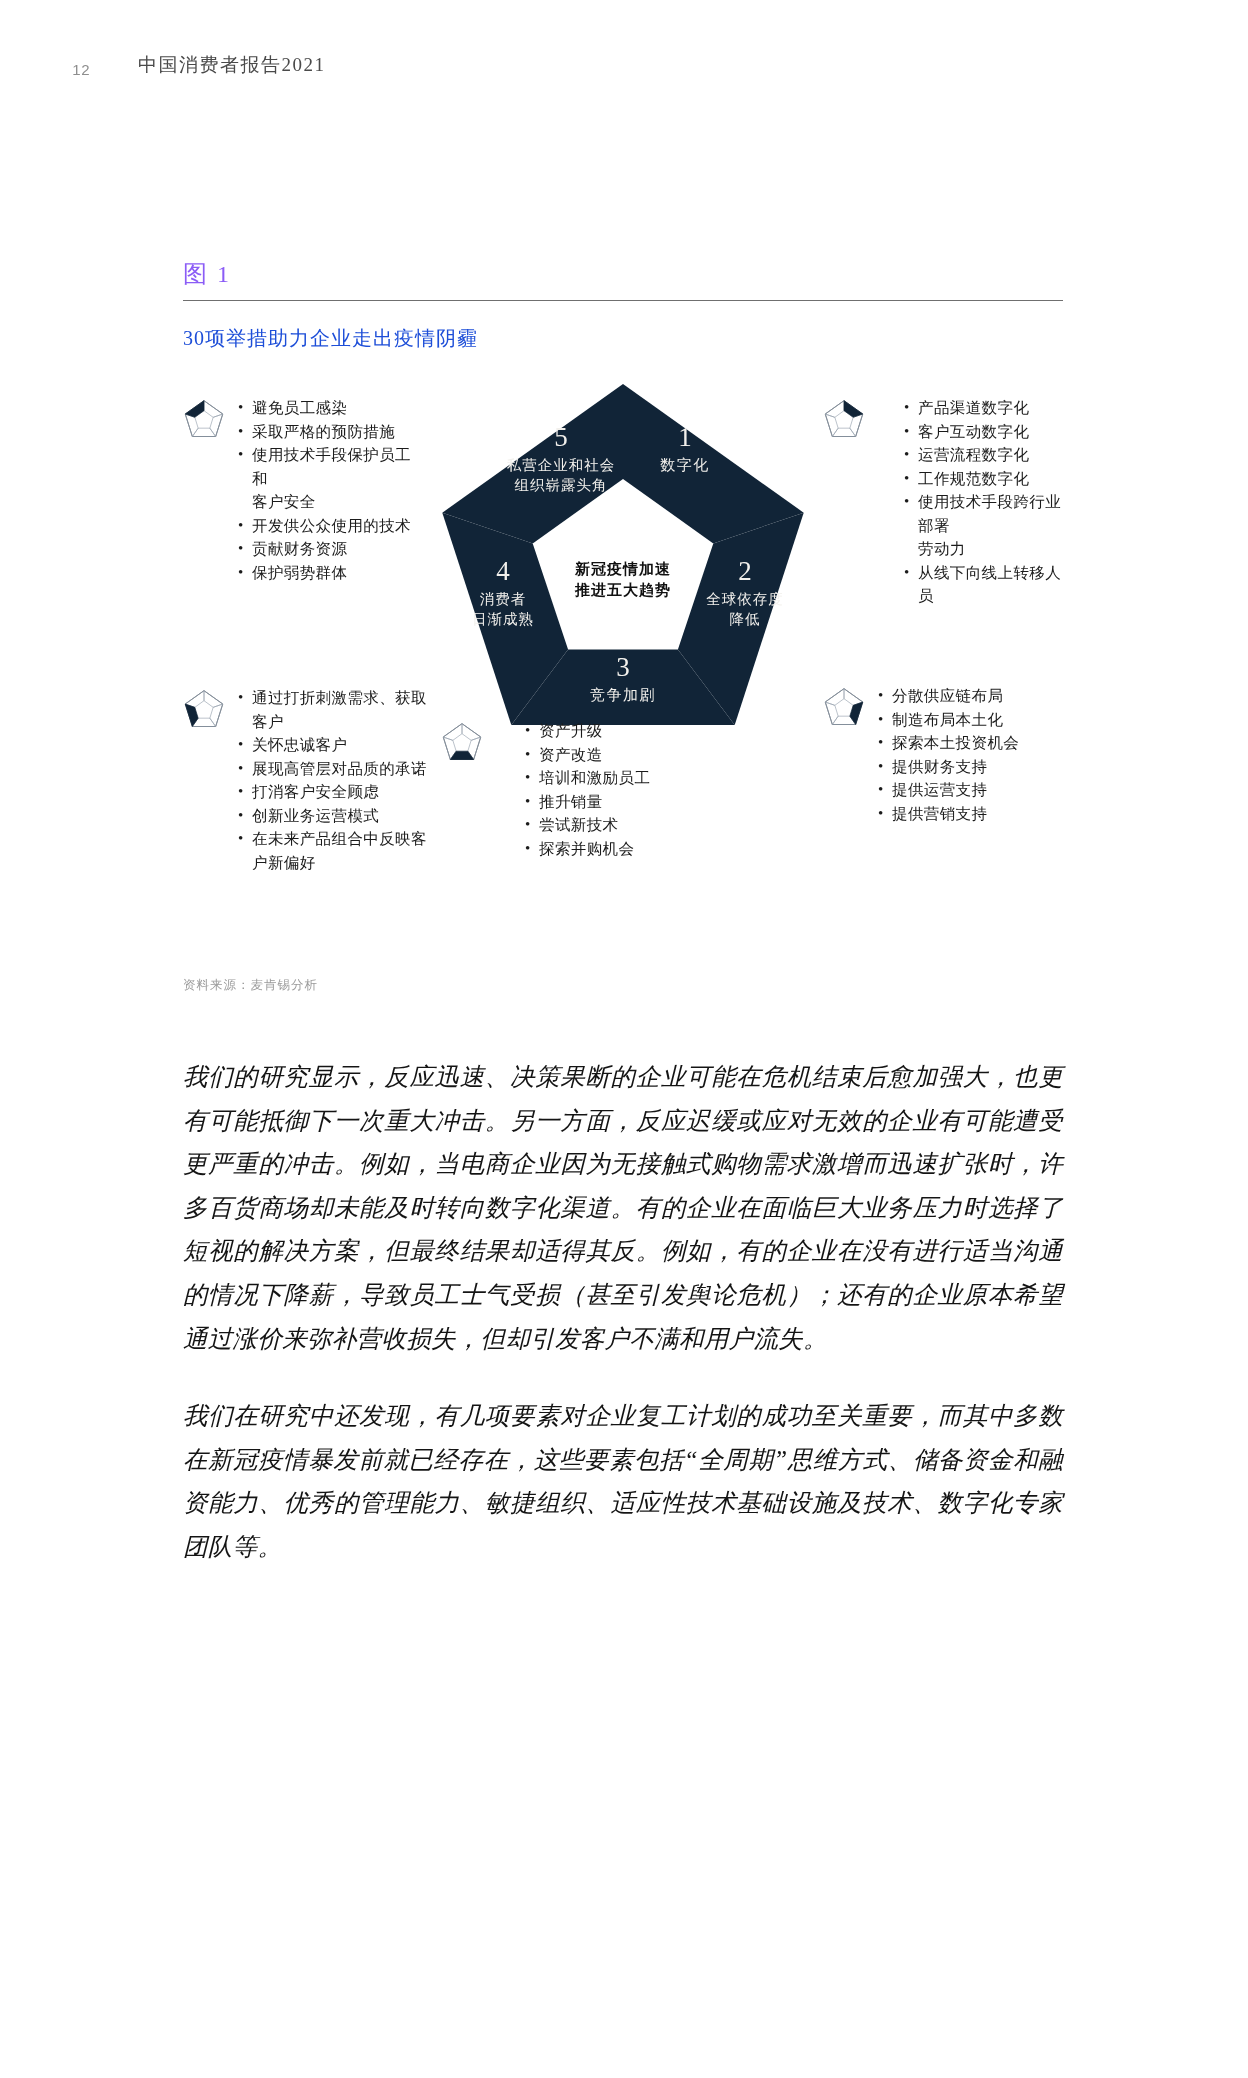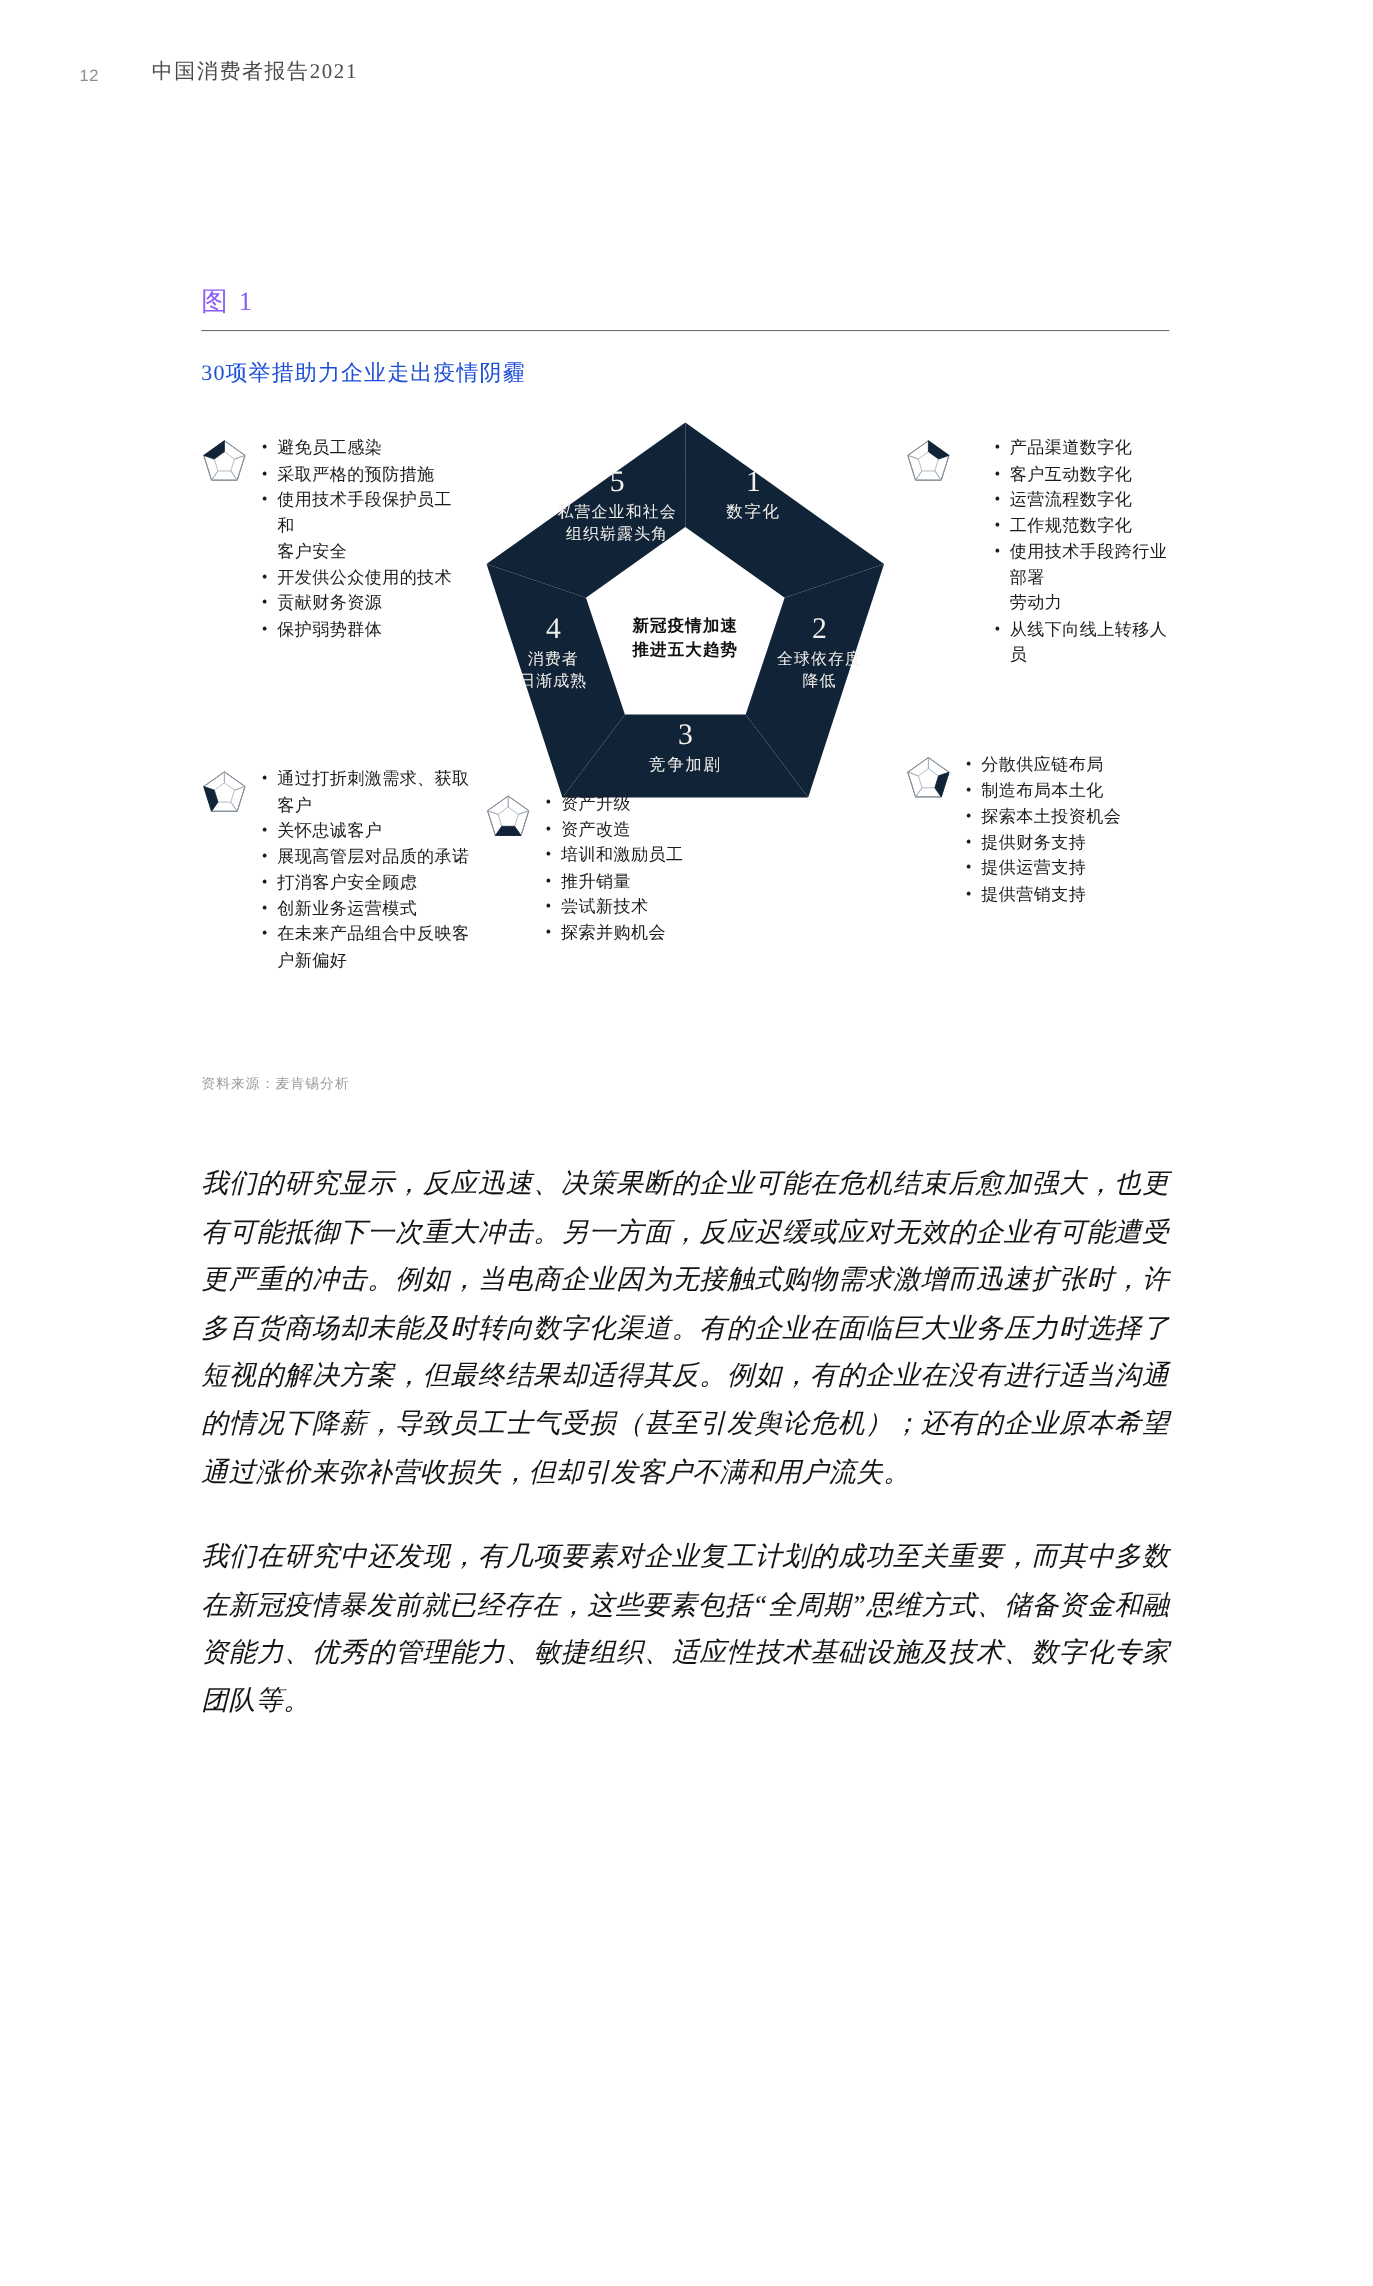--- a/index.html
+++ b/index.html
@@ -61,22 +61,22 @@
     position:relative;padding-left:14px;
     white-space:pre-line;
   }
   .cluster li::before{
     content:"\2022";
     position:absolute;left:0;top:0;
     color:#1b1b1b;font-size:15px;
   }
   .c-tl{left:0px;  top:22px;  width:240px;}
   .c-tr{left:640px;top:22px;  width:245px;gap:26px;}
-  .c-bl{left:0px;  top:312px; width:248px;margin-top:11px;}
-  .c-bc{left:258px;top:345px; width:215px;}
+  .c-bl{left:0px;  top:312px; width:248px;}
+  .c-bc{left:258px;top:345px; width:215px;gap:29px;}
   .c-br{left:640px;top:310px; width:245px;}
 
   .source{
     position:absolute;left:183px;top:977px;
     font-size:12.5px;color:#9a9a9a;letter-spacing:1px;
   }
 
   
   .body{
     position:absolute;left:183px;top:1055px;width:880px;font-style:italic;

